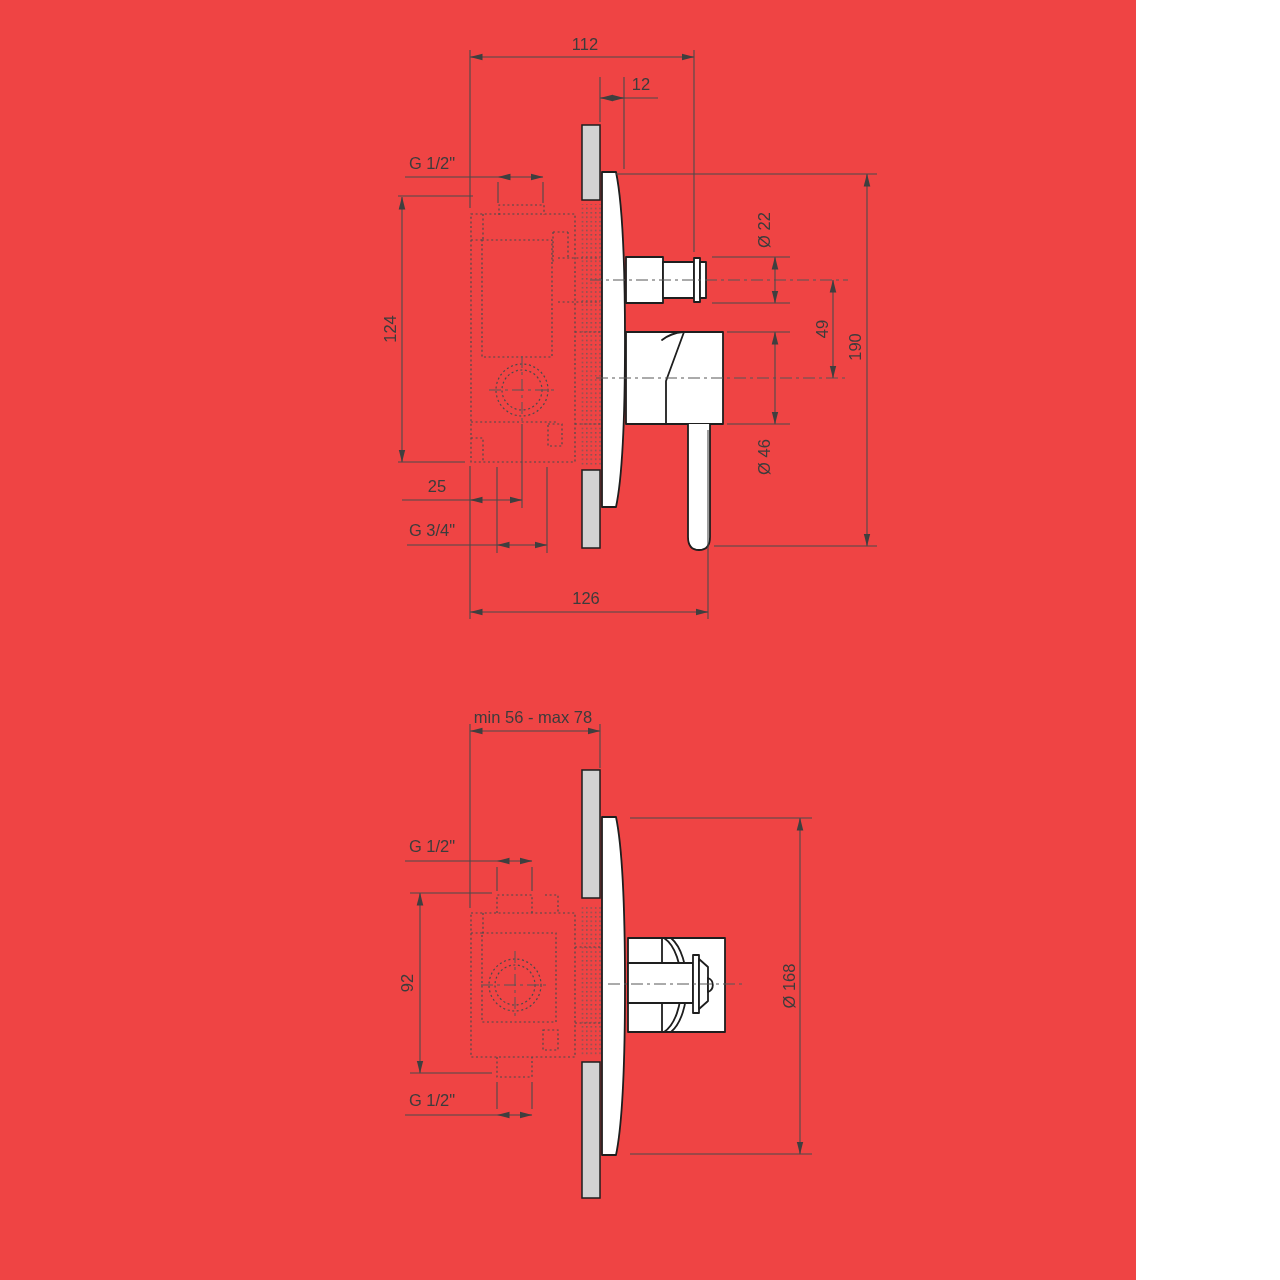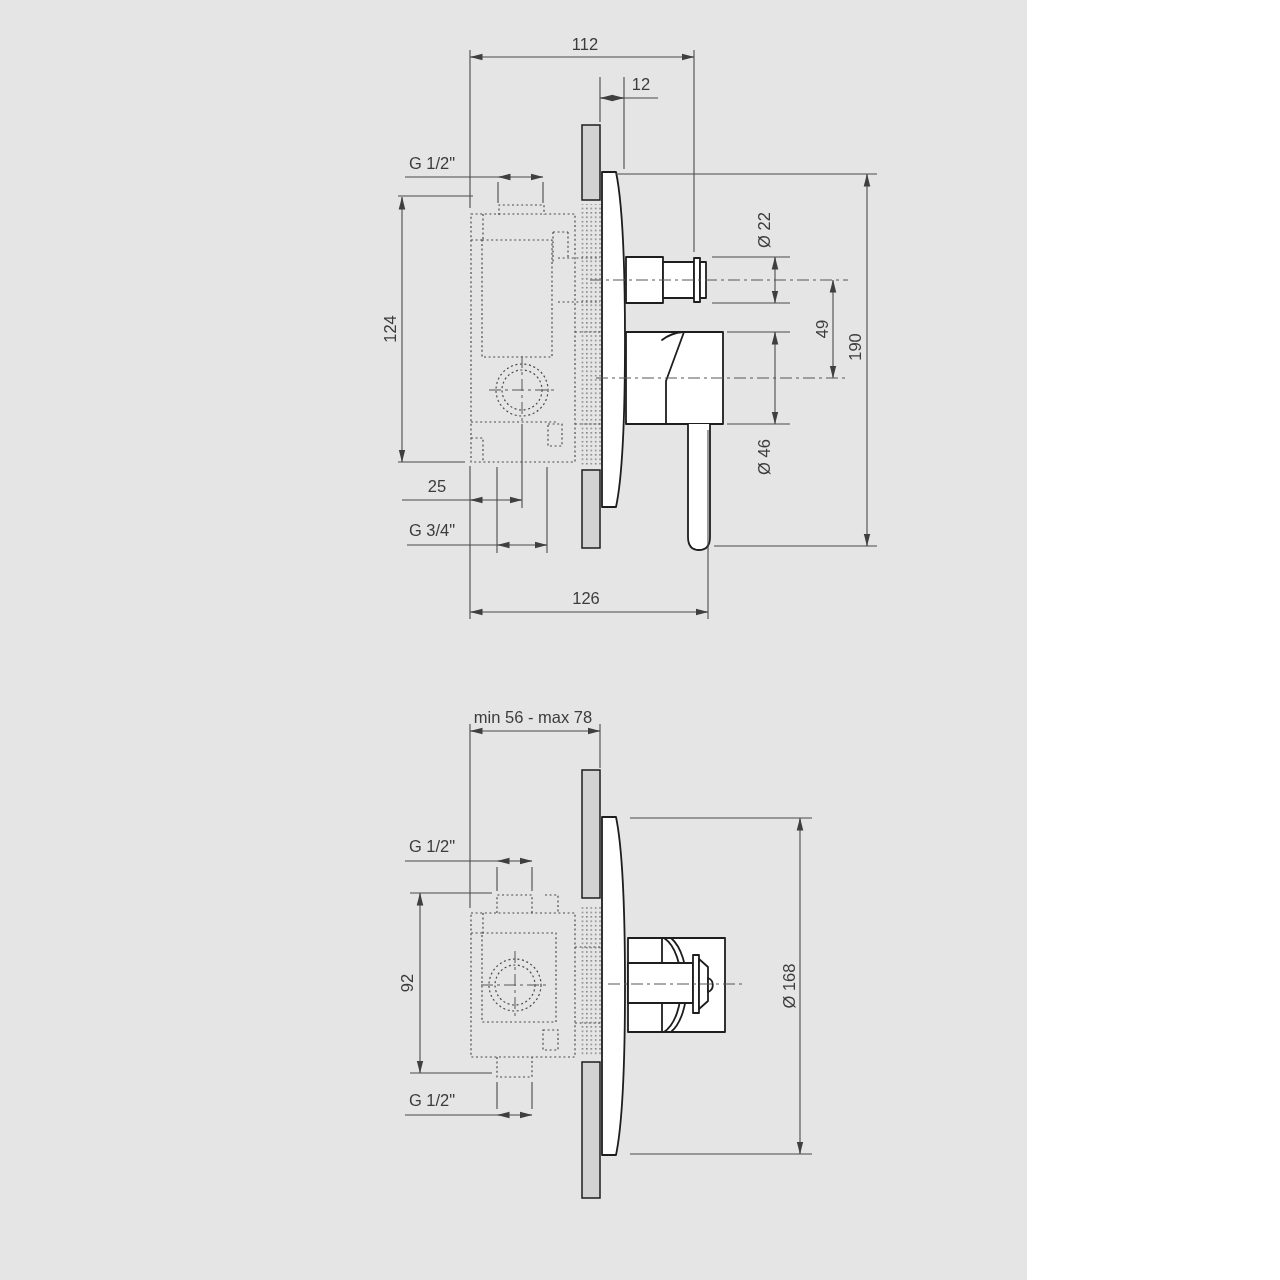--- a/index.html
+++ b/index.html
@@ -1,16 +1,16 @@
 <!DOCTYPE html>
 <html><head>
 <meta charset="utf-8">
 <style>
   html,body{margin:0;padding:0;background:#ffffff;}
-  .stage{width:1027px;height:1280px;background:#e5e5e5;position:relative;overflow:hidden;}
+  .stage{width:1136px;height:1280px;background:#ef4444;position:relative;overflow:hidden;}
   svg{display:block;}
   
   .ol{fill:#ffffff;stroke:#1e1e1e;stroke-width:1.8;stroke-linejoin:round;}
   .oln{fill:none;stroke:#1e1e1e;stroke-width:1.8;stroke-linejoin:round;stroke-linecap:round;}
   .wall{fill:#d3d3d3;stroke:#1e1e1e;stroke-width:1.5;}
   .stip{fill:url(#dots);stroke:none;}
   
   .hid{fill:none;stroke:#4b4b4b;stroke-width:1.2;stroke-dasharray:2 2.6;}
   
   .cl{fill:none;stroke:#565656;stroke-width:1;stroke-dasharray:12 4 3 4;}

